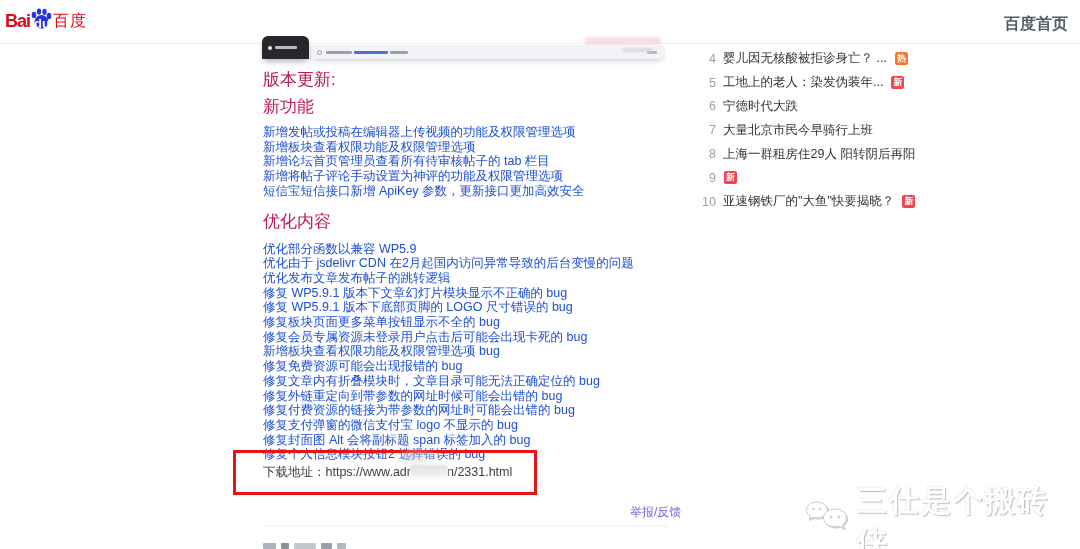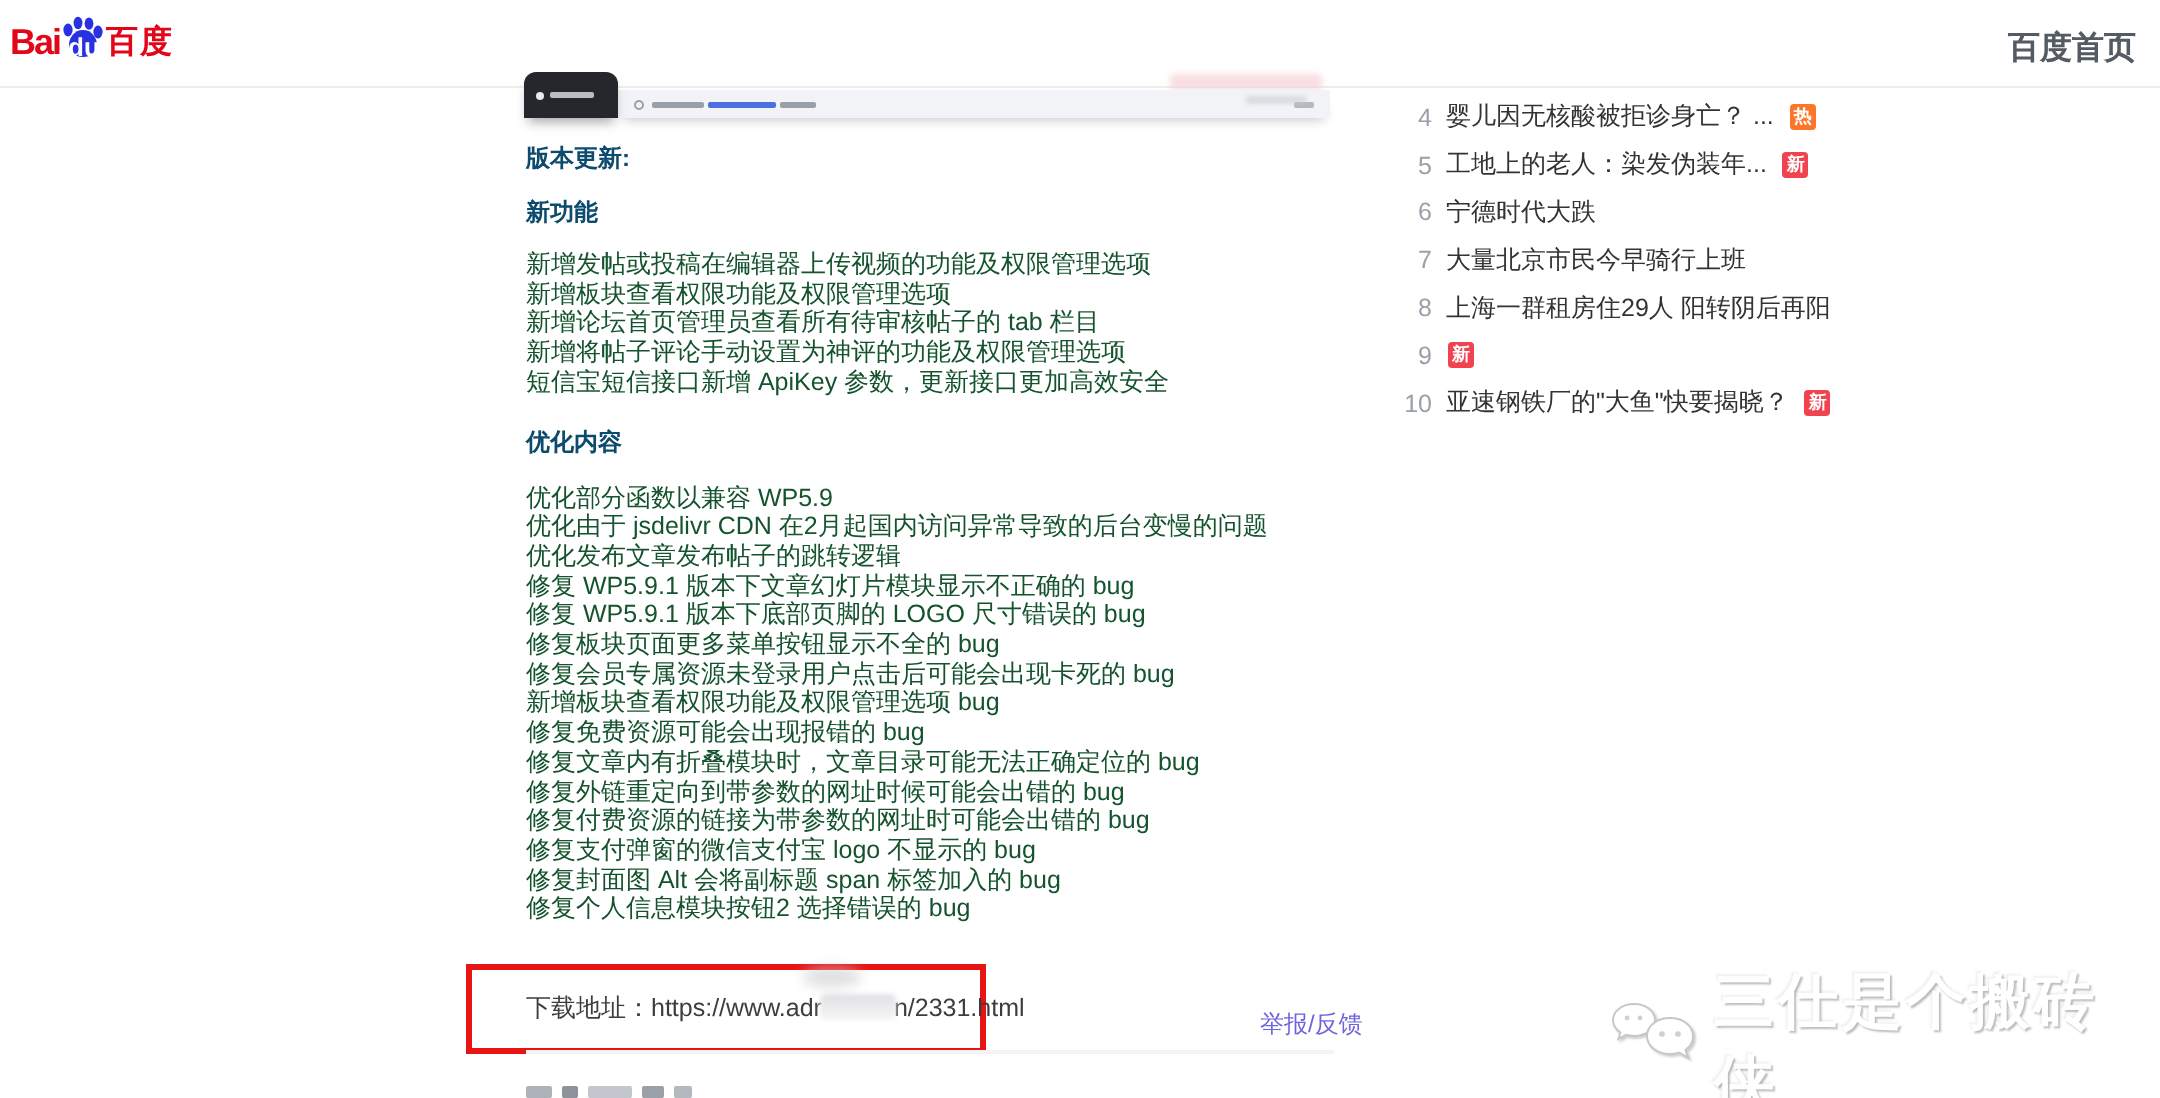--- a/index.html
+++ b/index.html
@@ -6,45 +6,45 @@
   html,body { width:1080px; height:549px; overflow:hidden; background:#fff;
     font-family:"Liberation Sans","DejaVu Sans",sans-serif; }
   .page { position:relative; width:1080px; height:549px; background:#fff; overflow:hidden;padding-left:48px; }
 
   
   .hdr-border { position:absolute; left:0; top:43px; width:1080px; height:1px; background:#ededed; }
   .logo { position:absolute; left:5px; top:7px; height:28px; display:flex; align-items:center; cursor:pointer; }
   .logo-bai { font-size:18px; font-weight:bold; color:#e10718; letter-spacing:-1px; }
   .logo-paw { width:22px; height:24px; margin:0 1px 4px 0; position:relative; }
   .logo-du { position:absolute; left:4px; top:9px; font-size:13px; font-weight:bold; color:#fff; z-index:2; }
-  .logo-cn { font-size:16px; font-weight:bold; color:#e10718; letter-spacing:1px; }
+  .logo-cn { font-size:16px; font-weight:normal; color:#e10718; letter-spacing:1px; }
   .home-link { position:absolute; right:12px; top:14px; font-size:16px; color:#555b63; cursor:pointer;font-weight:bold; }
 
   
   .img-frag { position:absolute; left:232px; top:36px; width:433px; height:27px; }
   .frag-tab { position:absolute; left:30px; top:0; width:47px; height:23px; background:#26272d;
     border-radius:6px 6px 0 0; box-shadow:0 4px 6px -2px rgba(0,0,0,.35); display:flex; align-items:center; padding-left:6px; }
   .frag-tab .dot { width:4px; height:4px; border-radius:50%; background:#e9e9e9; margin-right:3px; }
   .frag-tab .ttxt { width:22px; height:3px; background:#b9bcc2; border-radius:1px; }
   .frag-bar { position:absolute; left:77px; top:9px; right:0; height:14px; background:#f2f3f6;
     box-shadow:0 4px 6px -3px rgba(0,0,0,.22); display:flex; align-items:center; padding:0 8px; }
   .frag-bar .o { width:5px; height:5px; border:1px solid #9aa0a8; border-radius:50%; margin-right:4px; }
   .tb { height:3px; border-radius:1px; display:inline-block; }
   .frag-pink { position:absolute; right:4px; top:1px; width:76px; height:8px; background:#f3c3ca;
     opacity:.55; filter:blur(1.5px); border-radius:2px; }
   .frag-pink2 { position:absolute; right:12px; top:12px; width:30px; height:4px; background:#c9ccd2;
     opacity:.6; filter:blur(1px); }
 
   
   .article { position:absolute; left:263px; top:66px; width:404px; color:#3d3d3d; }
-  .a-head { font-size:12px; font-weight:bold; color:#0c4a6e; line-height:15px; } .a-gap13 { margin-top:12px; }
-  .line { font-size:12.5px; line-height:14.7px; white-space:nowrap; color:#14532d; }
-
-  
-  .dl-box { position:absolute; left:233px; top:482px; width:260px; height:45px;
+  .a-head { font-size:17px; font-weight:normal; color:#be185d; line-height:15px; } .a-gap13 { margin-top:12px; }
+  .line { font-size:12.5px; line-height:14.7px; white-space:nowrap; color:#1d4ed8; }
+
+  
+  .dl-box { position:absolute; left:233px; top:450px; width:304px; height:45px;
     border:3px solid #e81414; display:flex; align-items:center; }
   .dl-text { margin-left:27px; font-size:12.5px; color:#3d3d3d; white-space:nowrap; position:relative; }
   .blur-patch { display:inline-block; width:38px; height:13px; vertical-align:-2px; margin:0 -1px;
     background:linear-gradient(180deg,#dfe0e3,#f6f6f7); border-radius:3px; filter:blur(1.3px); }
   .blur-blob { position:absolute; left:138px; top:-13px; width:30px; height:11px; background:#c9cace;
     opacity:.55; filter:blur(3px); border-radius:50%; }
 
   .report-link { position:absolute; left:630px; top:504px; font-size:12px; color:#6e64dd; cursor:pointer; }
   .divider { position:absolute; left:263px; top:525px; width:404px; height:2px; background:#f4f4f4; }
 

